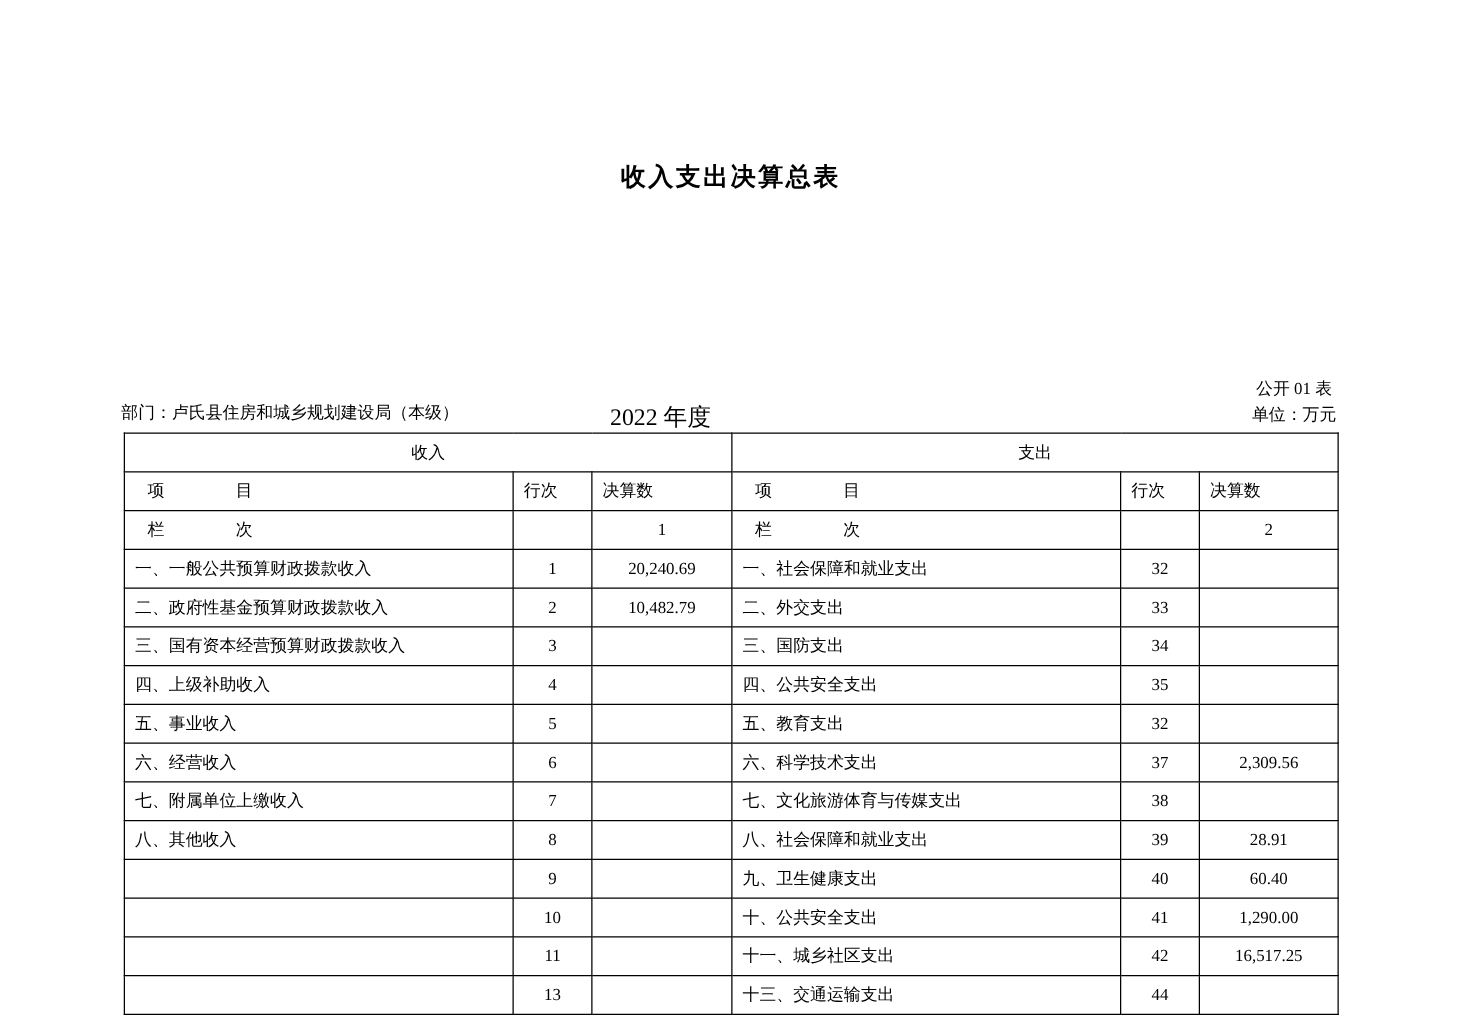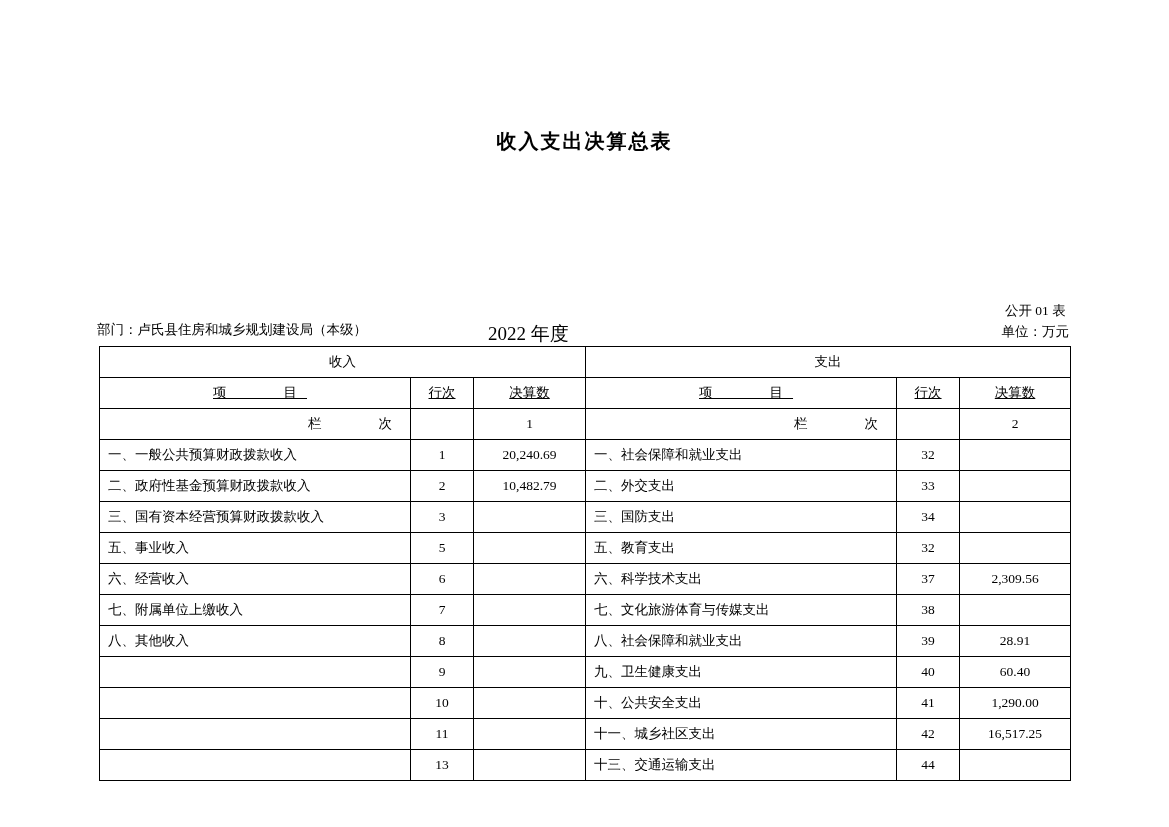--- a/index.html
+++ b/index.html
@@ -62,30 +62,29 @@
     font-size: 13.5px;
     height: 30px;
     padding: 0 8px;
     vertical-align: middle;
   }
   td.hgroup {
     text-align: center;
     height: 34px;
   }
   td.colhead {
-    text-align: center;
+    text-align: left;
     height: 32px;
-    text-decoration: underline;
   }
   td.colhead .sp {
     letter-spacing: 10px;
     padding-left: 10px;
   }
   td.lanci {
-    text-align: right;
+    text-align: left;
   }
   td.lanci .sp {
     letter-spacing: 10px;
     padding-left: 10px;
   }
   td.item {
     text-align: left;
     padding-left: 12px;
   }
   td.rowno {
@@ -170,20 +169,28 @@
       </tr>
       <tr>
         <td class="item">三、国有资本经营预算财政拨款收入</td>
         <td class="rowno">3</td>
         <td class="num"></td>
         <td class="item">三、国防支出</td>
         <td class="rowno">34</td>
         <td class="num"></td>
       </tr>
       <tr>
+        <td class="item">四、上级补助收入</td>
+        <td class="rowno">4</td>
+        <td class="num"></td>
+        <td class="item">四、公共安全支出</td>
+        <td class="rowno">35</td>
+        <td class="num"></td>
+      </tr>
+      <tr>
         <td class="item">五、事业收入</td>
         <td class="rowno">5</td>
         <td class="num"></td>
         <td class="item">五、教育支出</td>
         <td class="rowno">32</td>
         <td class="num"></td>
       </tr>
       <tr>
         <td class="item">六、经营收入</td>
         <td class="rowno">6</td>

